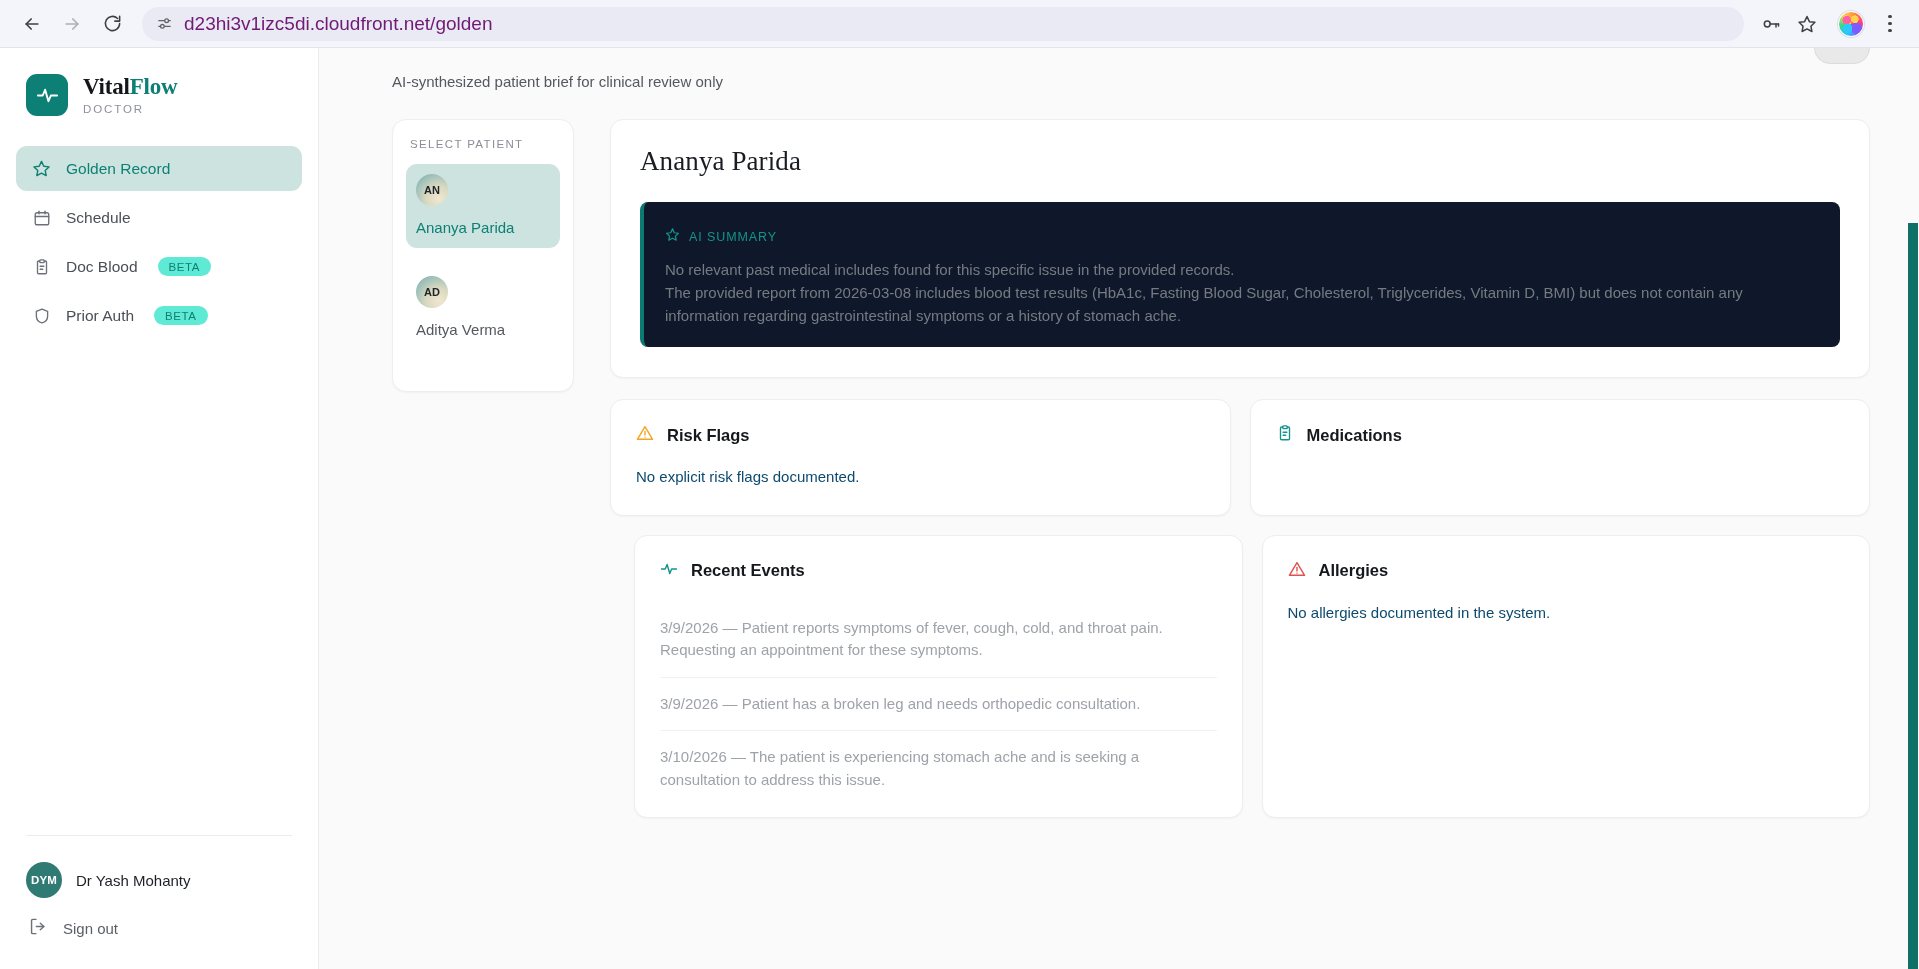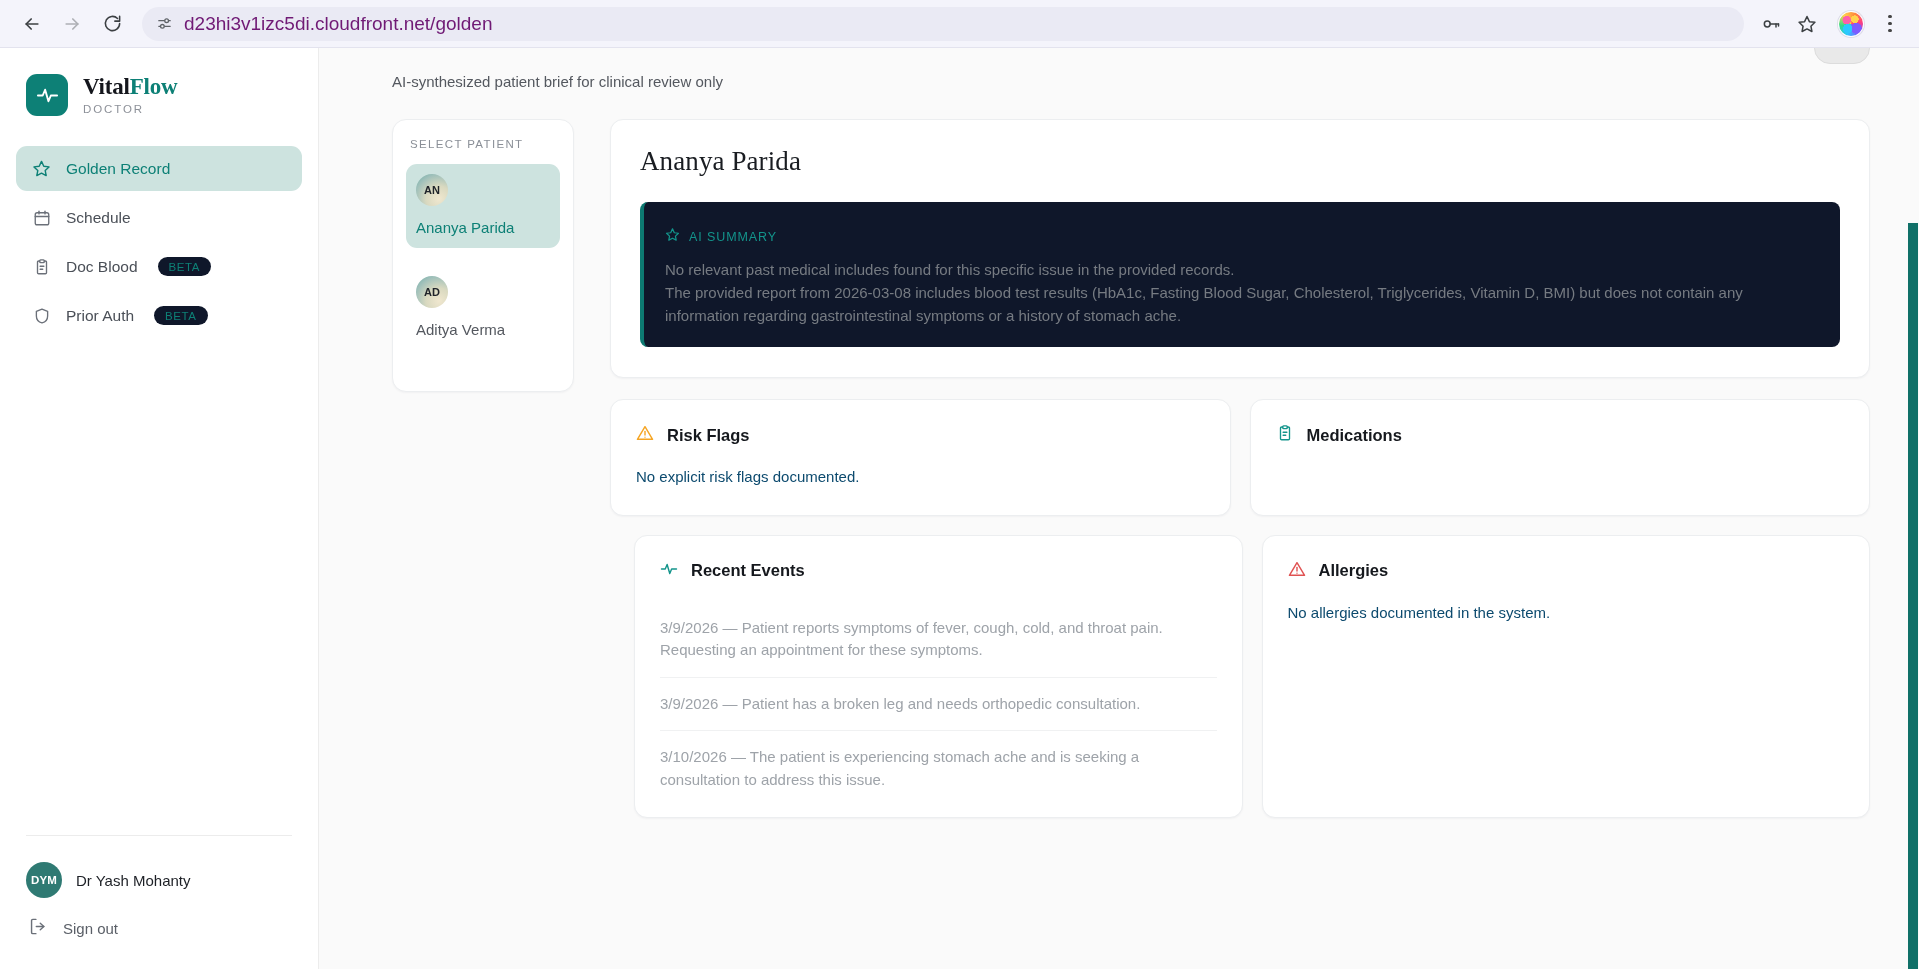--- a/index.html
+++ b/index.html
@@ -110,21 +110,21 @@
   .nav-item {
     display: flex; align-items: center; gap: 15px;
     height: 45px; padding: 0 16px; border-radius: 11px;
     font-size: 15.5px; color: #4a4f57;
   }
   .nav-item .ico { width: 19px; height: 19px; display: flex; align-items: center; justify-content: center; flex: 0 0 auto; }
   .nav-item.active { background: #cde3df; color: #0d8076; font-weight: 400; }
   .nav-item.active .ico svg { stroke: #0d8076; }
   .badge {
     font-size: 11.5px; letter-spacing: .6px; color: #0d8076;
-    background: #0f172a; border-radius: 11px; padding: 3.5px 11px;
+    background: #5eead4; border-radius: 11px; padding: 3.5px 11px;
     margin-left: 5px; flex: 0 0 auto;
   }
 
   .side-spacer { flex: 1 1 auto; }
   .side-foot { padding: 0 26px 30px; }
   .side-foot .rule { height: 1px; background: #ececec; margin-bottom: 26px; }
   .user-row { display: flex; align-items: center; gap: 14px; margin-bottom: 19px; }
   .user-av {
     width: 36px; height: 36px; border-radius: 50%;
     background: #2f7a73; color: #fff; font-size: 11.5px; font-weight: 700;

